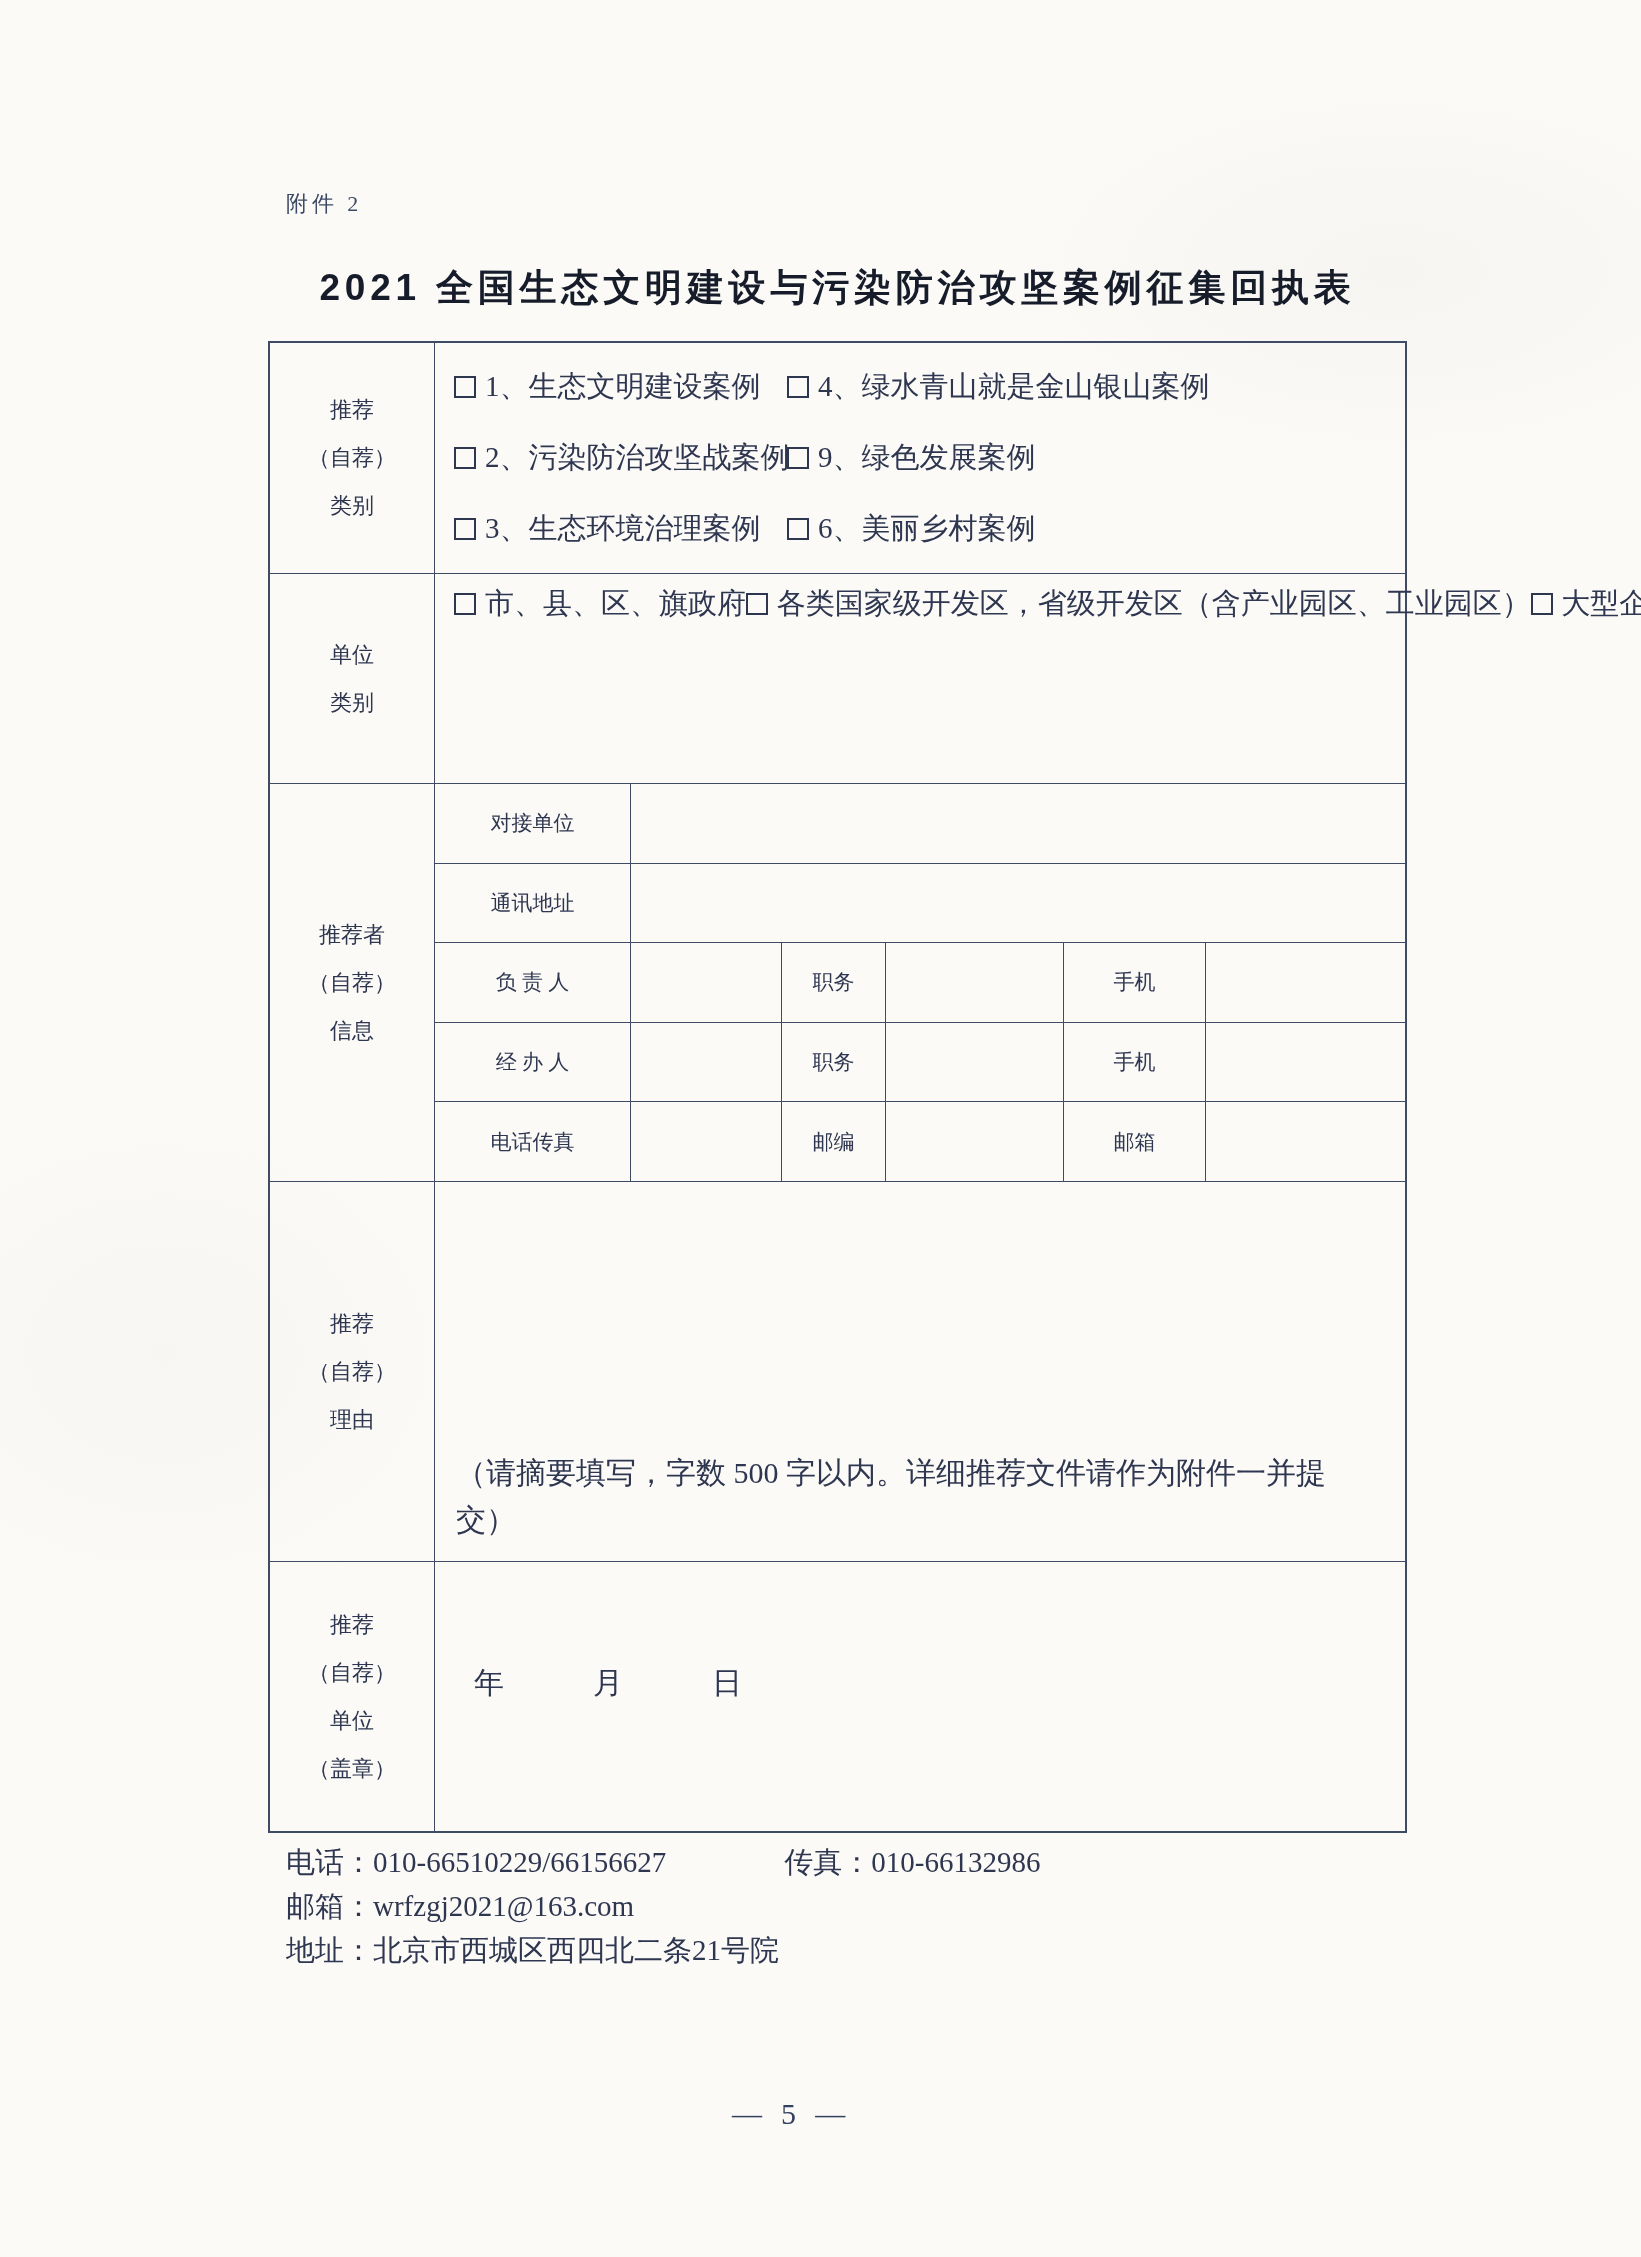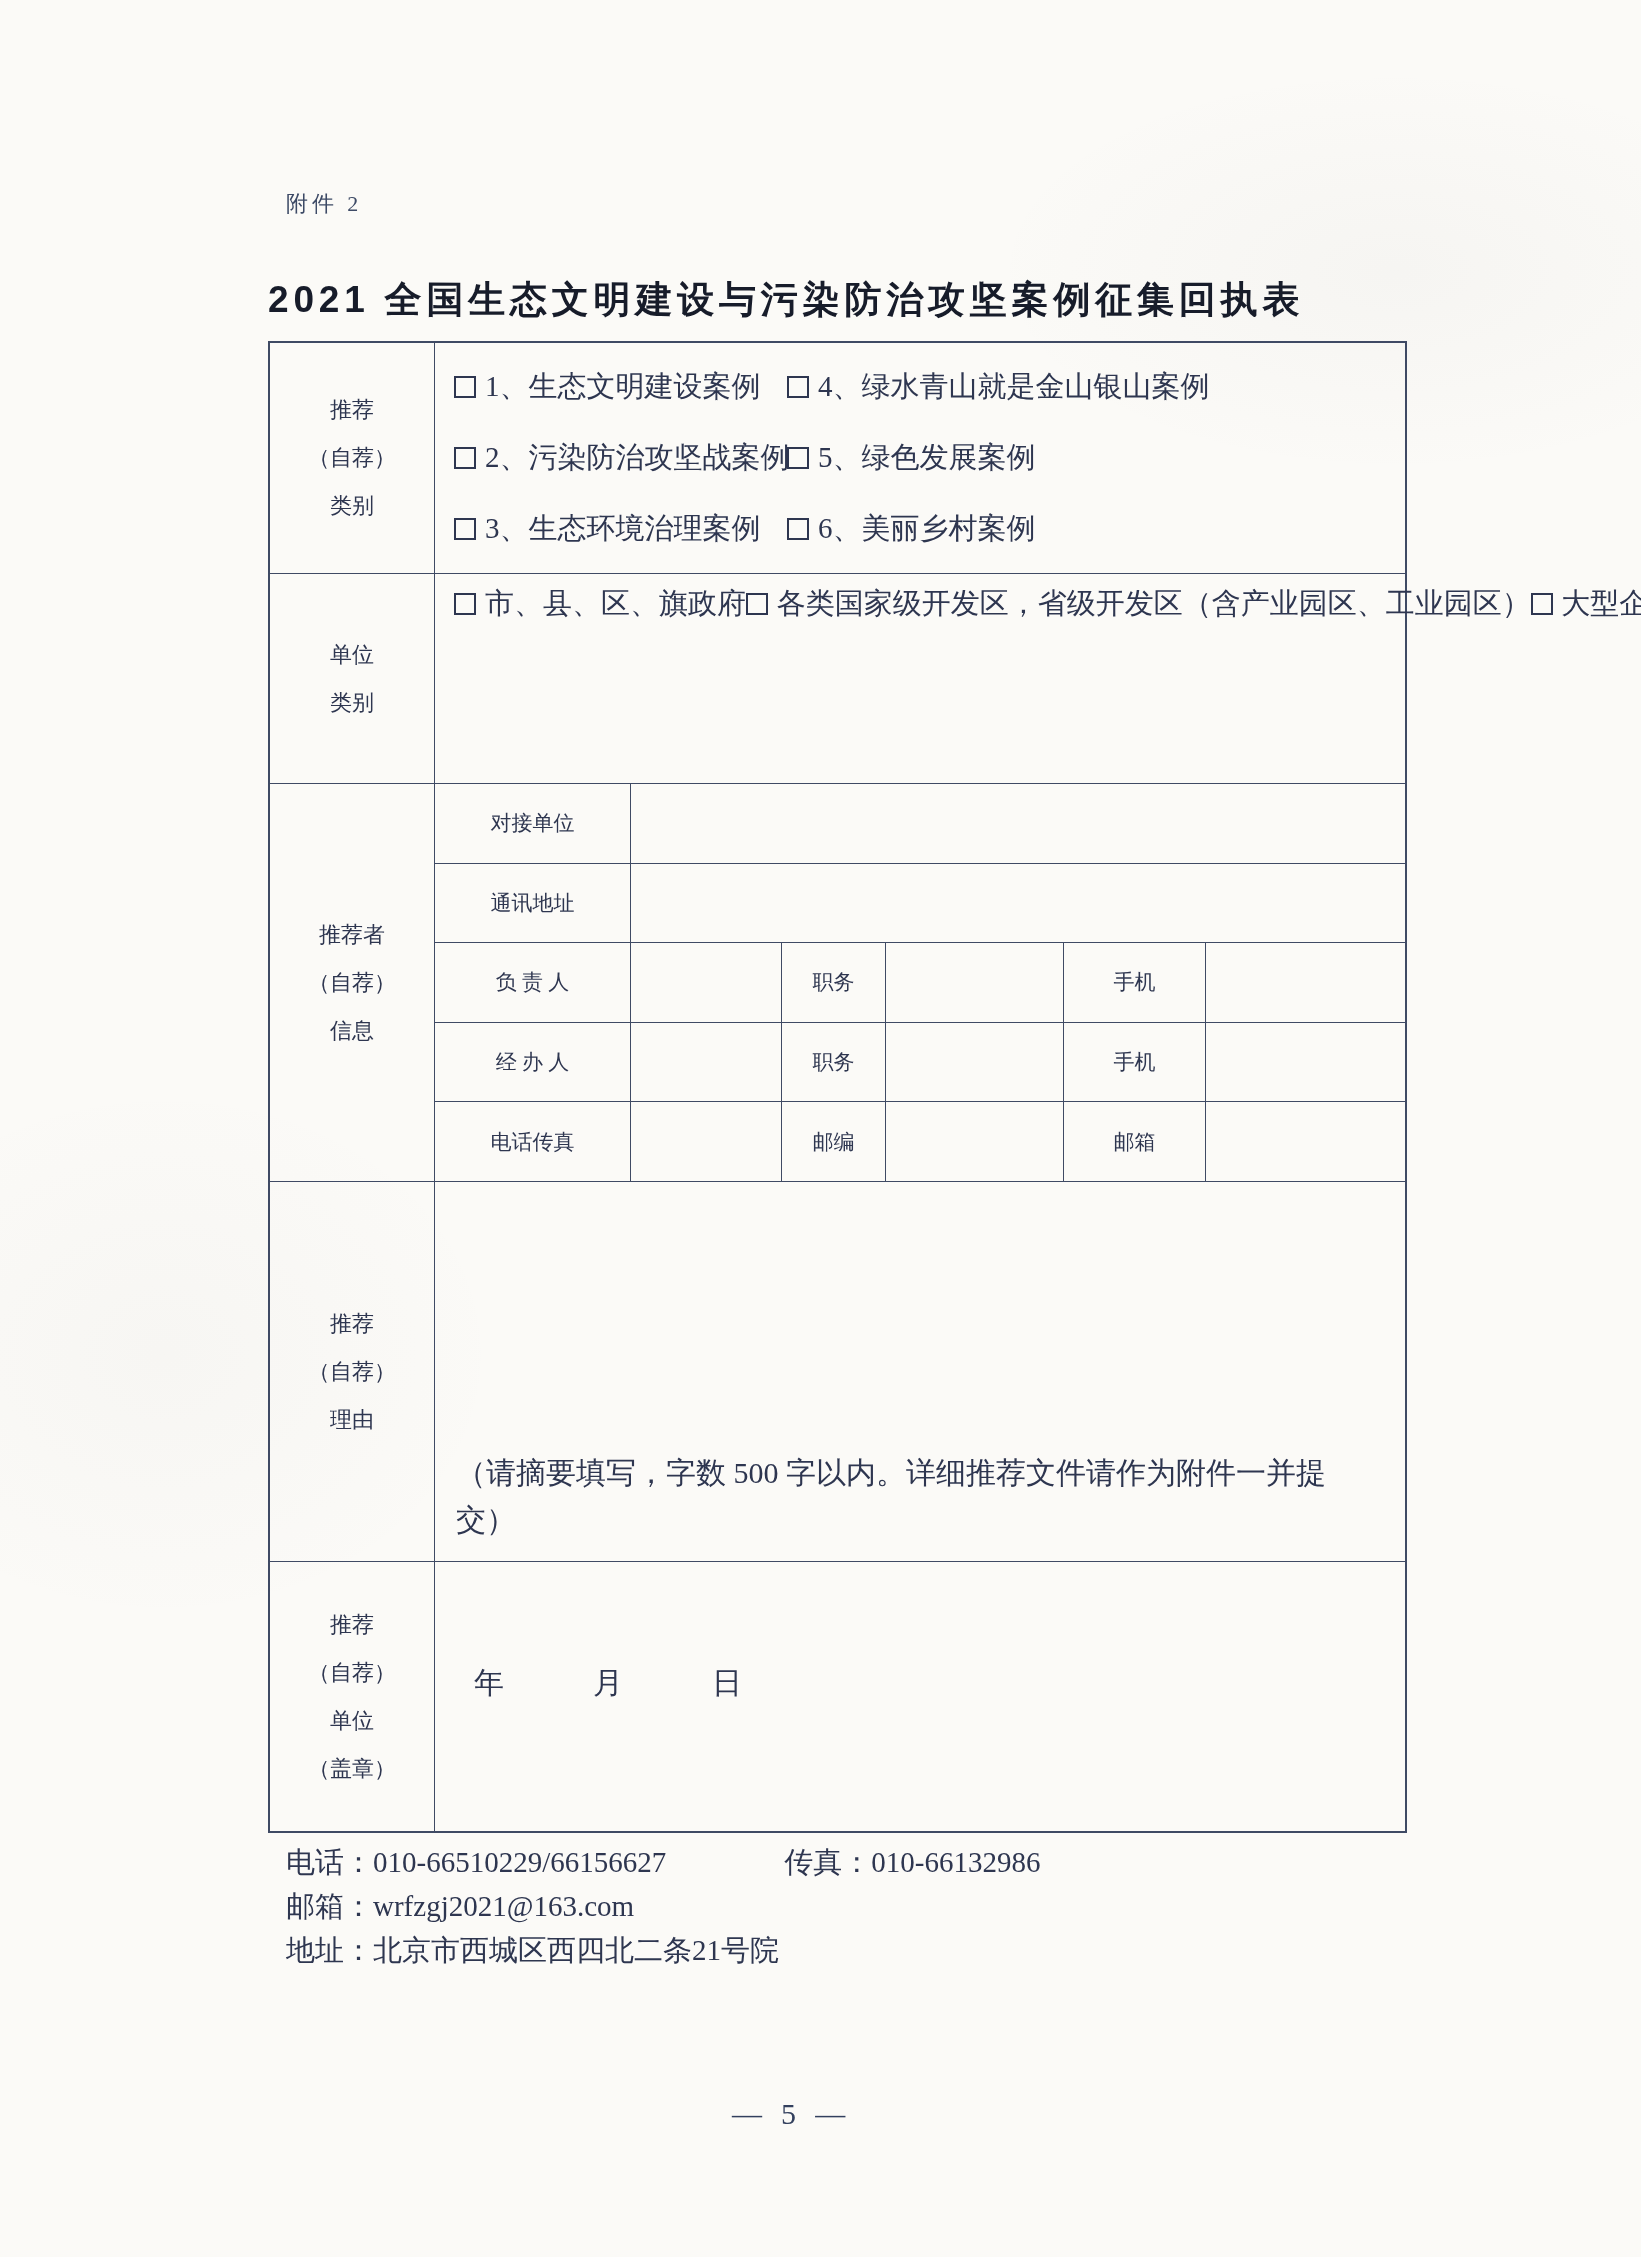--- a/index.html
+++ b/index.html
@@ -20,24 +20,24 @@
       radial-gradient(ellipse 483px 386px at 10% 60%, rgba(120,120,118,0.03), transparent 70%),
       var(--paper);
     overflow:hidden;
   }
   .attachment{
     position:absolute;left:286px;top:189px;
     font-size:22px;color:#3d4a66;letter-spacing:3.9px;
   }
   .title{
     position:absolute;left:268px;top:263px;width:1139px;
-    text-align:left;
+    text-align:center;
     font-family:"Liberation Sans","DejaVu Sans",sans-serif;
     font-weight:bold;font-size:37px;color:var(--title-ink);
-    letter-spacing:4.8px;white-space:nowrap;margin-top:12px;
+    letter-spacing:4.8px;white-space:nowrap;
   }
   .form-table{
     position:absolute;left:268px;top:341px;width:1139px;height:1492px;
     border:2.4px solid var(--border);
     display:flex;flex-direction:column;
     font-size:29px;
   }
   .trow{display:flex;border-top:1.9px solid var(--border);}
   .trow:first-child{border-top:none;}
   .label-cell{
@@ -131,21 +131,21 @@
       <div class="label-cell">
         <div>推荐</div>
         <div>（自荐）</div>
         <div>类别</div>
       </div>
       <div class="content-cell">
         <div class="opt-grid">
           <div class="opt"><span class="cb"></span><span>1、生态文明建设案例</span></div>
           <div class="opt"><span class="cb"></span><span>4、绿水青山就是金山银山案例</span></div>
           <div class="opt"><span class="cb"></span><span>2、污染防治攻坚战案例</span></div>
-          <div class="opt"><span class="cb"></span><span>5、绿色发展案例</span></div>
+          <div class="opt"><span class="cb"></span><span>9、绿色发展案例</span></div>
           <div class="opt"><span class="cb"></span><span>3、生态环境治理案例</span></div>
           <div class="opt"><span class="cb"></span><span>6、美丽乡村案例</span></div>
         </div>
       </div>
     </div>
 
     <div class="trow row-unit">
       <div class="label-cell">
         <div>单位</div>
         <div>类别</div>

